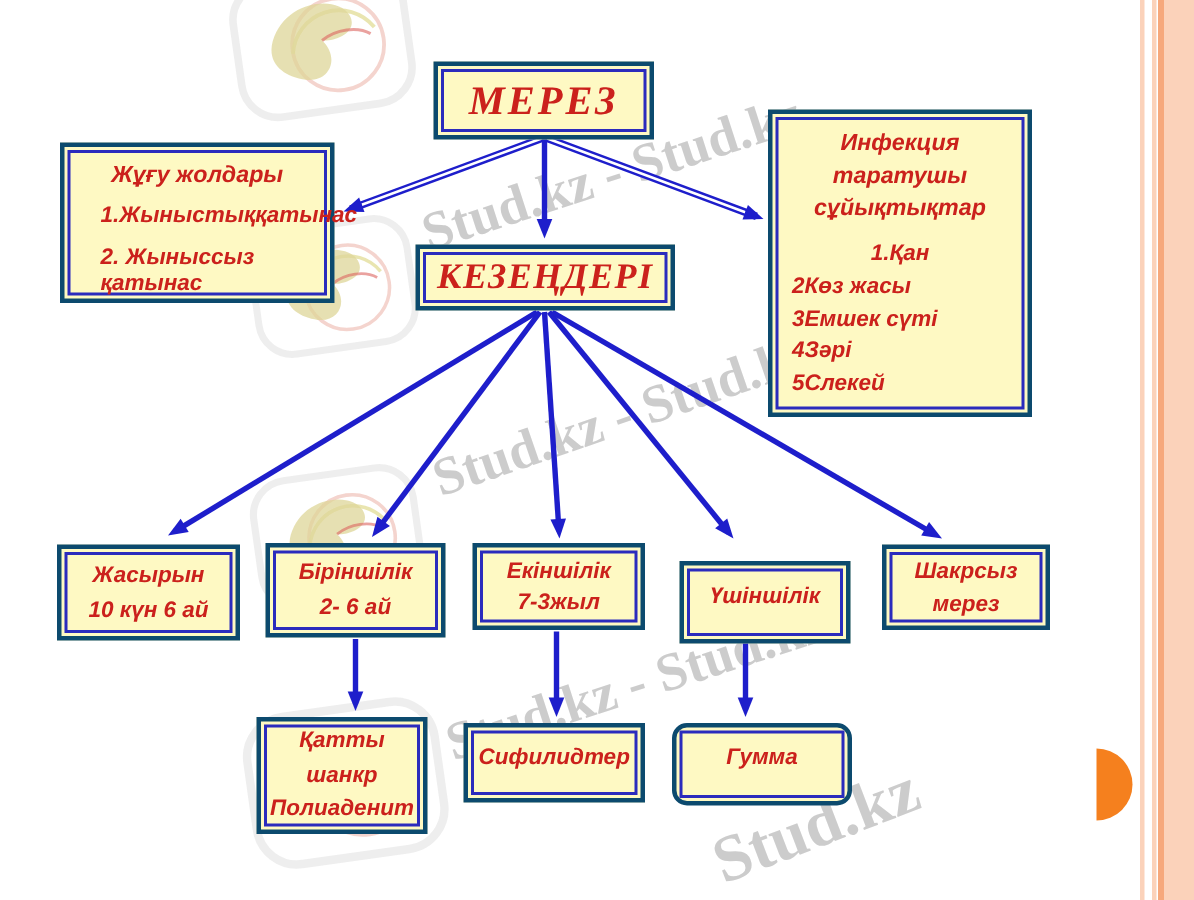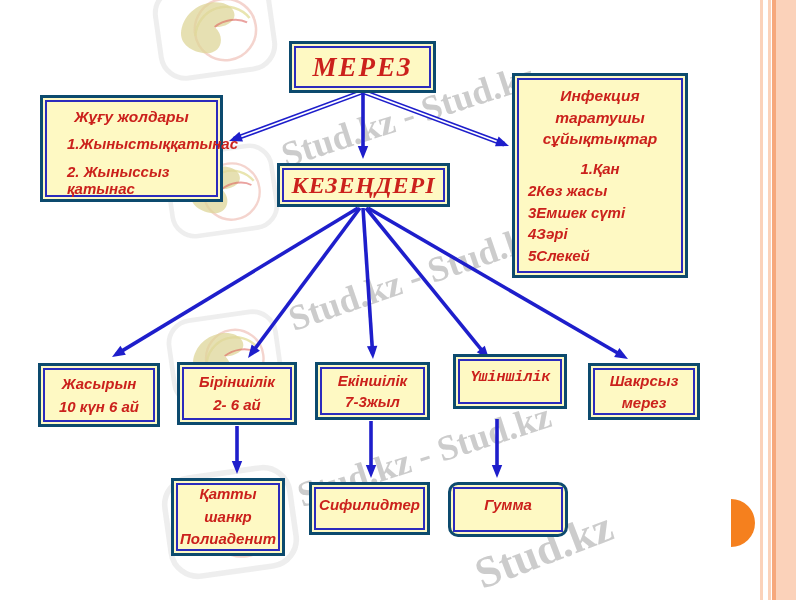--- a/index.html
+++ b/index.html
@@ -34,21 +34,21 @@
   #infeksiya{left:512px;top:73px;width:176px;height:205px;}
   #infeksiya .inner{justify-content:flex-start;align-items:stretch;padding:5px 0 0 0;}
   #infeksiya .ttl{text-align:center;font-size:15.5px;line-height:1.4;}
   #infeksiya .first{text-align:center;font-size:15px;margin-top:8px;line-height:1.45;}
   #infeksiya .it{font-size:15px;padding-left:9px;line-height:1.45;}
   .small .inner{padding:0;}
   .small .t{font-size:15px;line-height:1.3;text-align:center;}
   #zhasyryn{left:38px;top:363px;width:122px;height:64px;}
   #birinshilik{left:177px;top:362px;width:120px;height:63px;}
   #ekinshilik{left:315px;top:362px;width:115px;height:58px;}
-  #ushinshilik{left:453px;top:354px;width:114px;height:55px;font-family:Liberation Mono, monospace;}
+  #ushinshilik{left:453px;top:374px;width:114px;height:55px;}
   #ushinshilik .inner{justify-content:flex-start;padding-top:7px;}
   #shakrsyz{left:588px;top:363px;width:112px;height:57px;}
   #shakrsyz .inner{justify-content:center;}
   #shakrsyz .t{line-height:1.45;}
   #katty{left:171px;top:478px;width:114px;height:78px;}
   #katty .inner{justify-content:center;}
   #katty .t{line-height:1.5;}
   #sifilidter{left:309px;top:482px;width:121px;height:53px;}
   #sifilidter .inner{justify-content:flex-start;padding-top:6px;}
   #gumma{left:448px;top:482px;width:120px;height:55px;border-radius:10px;}

